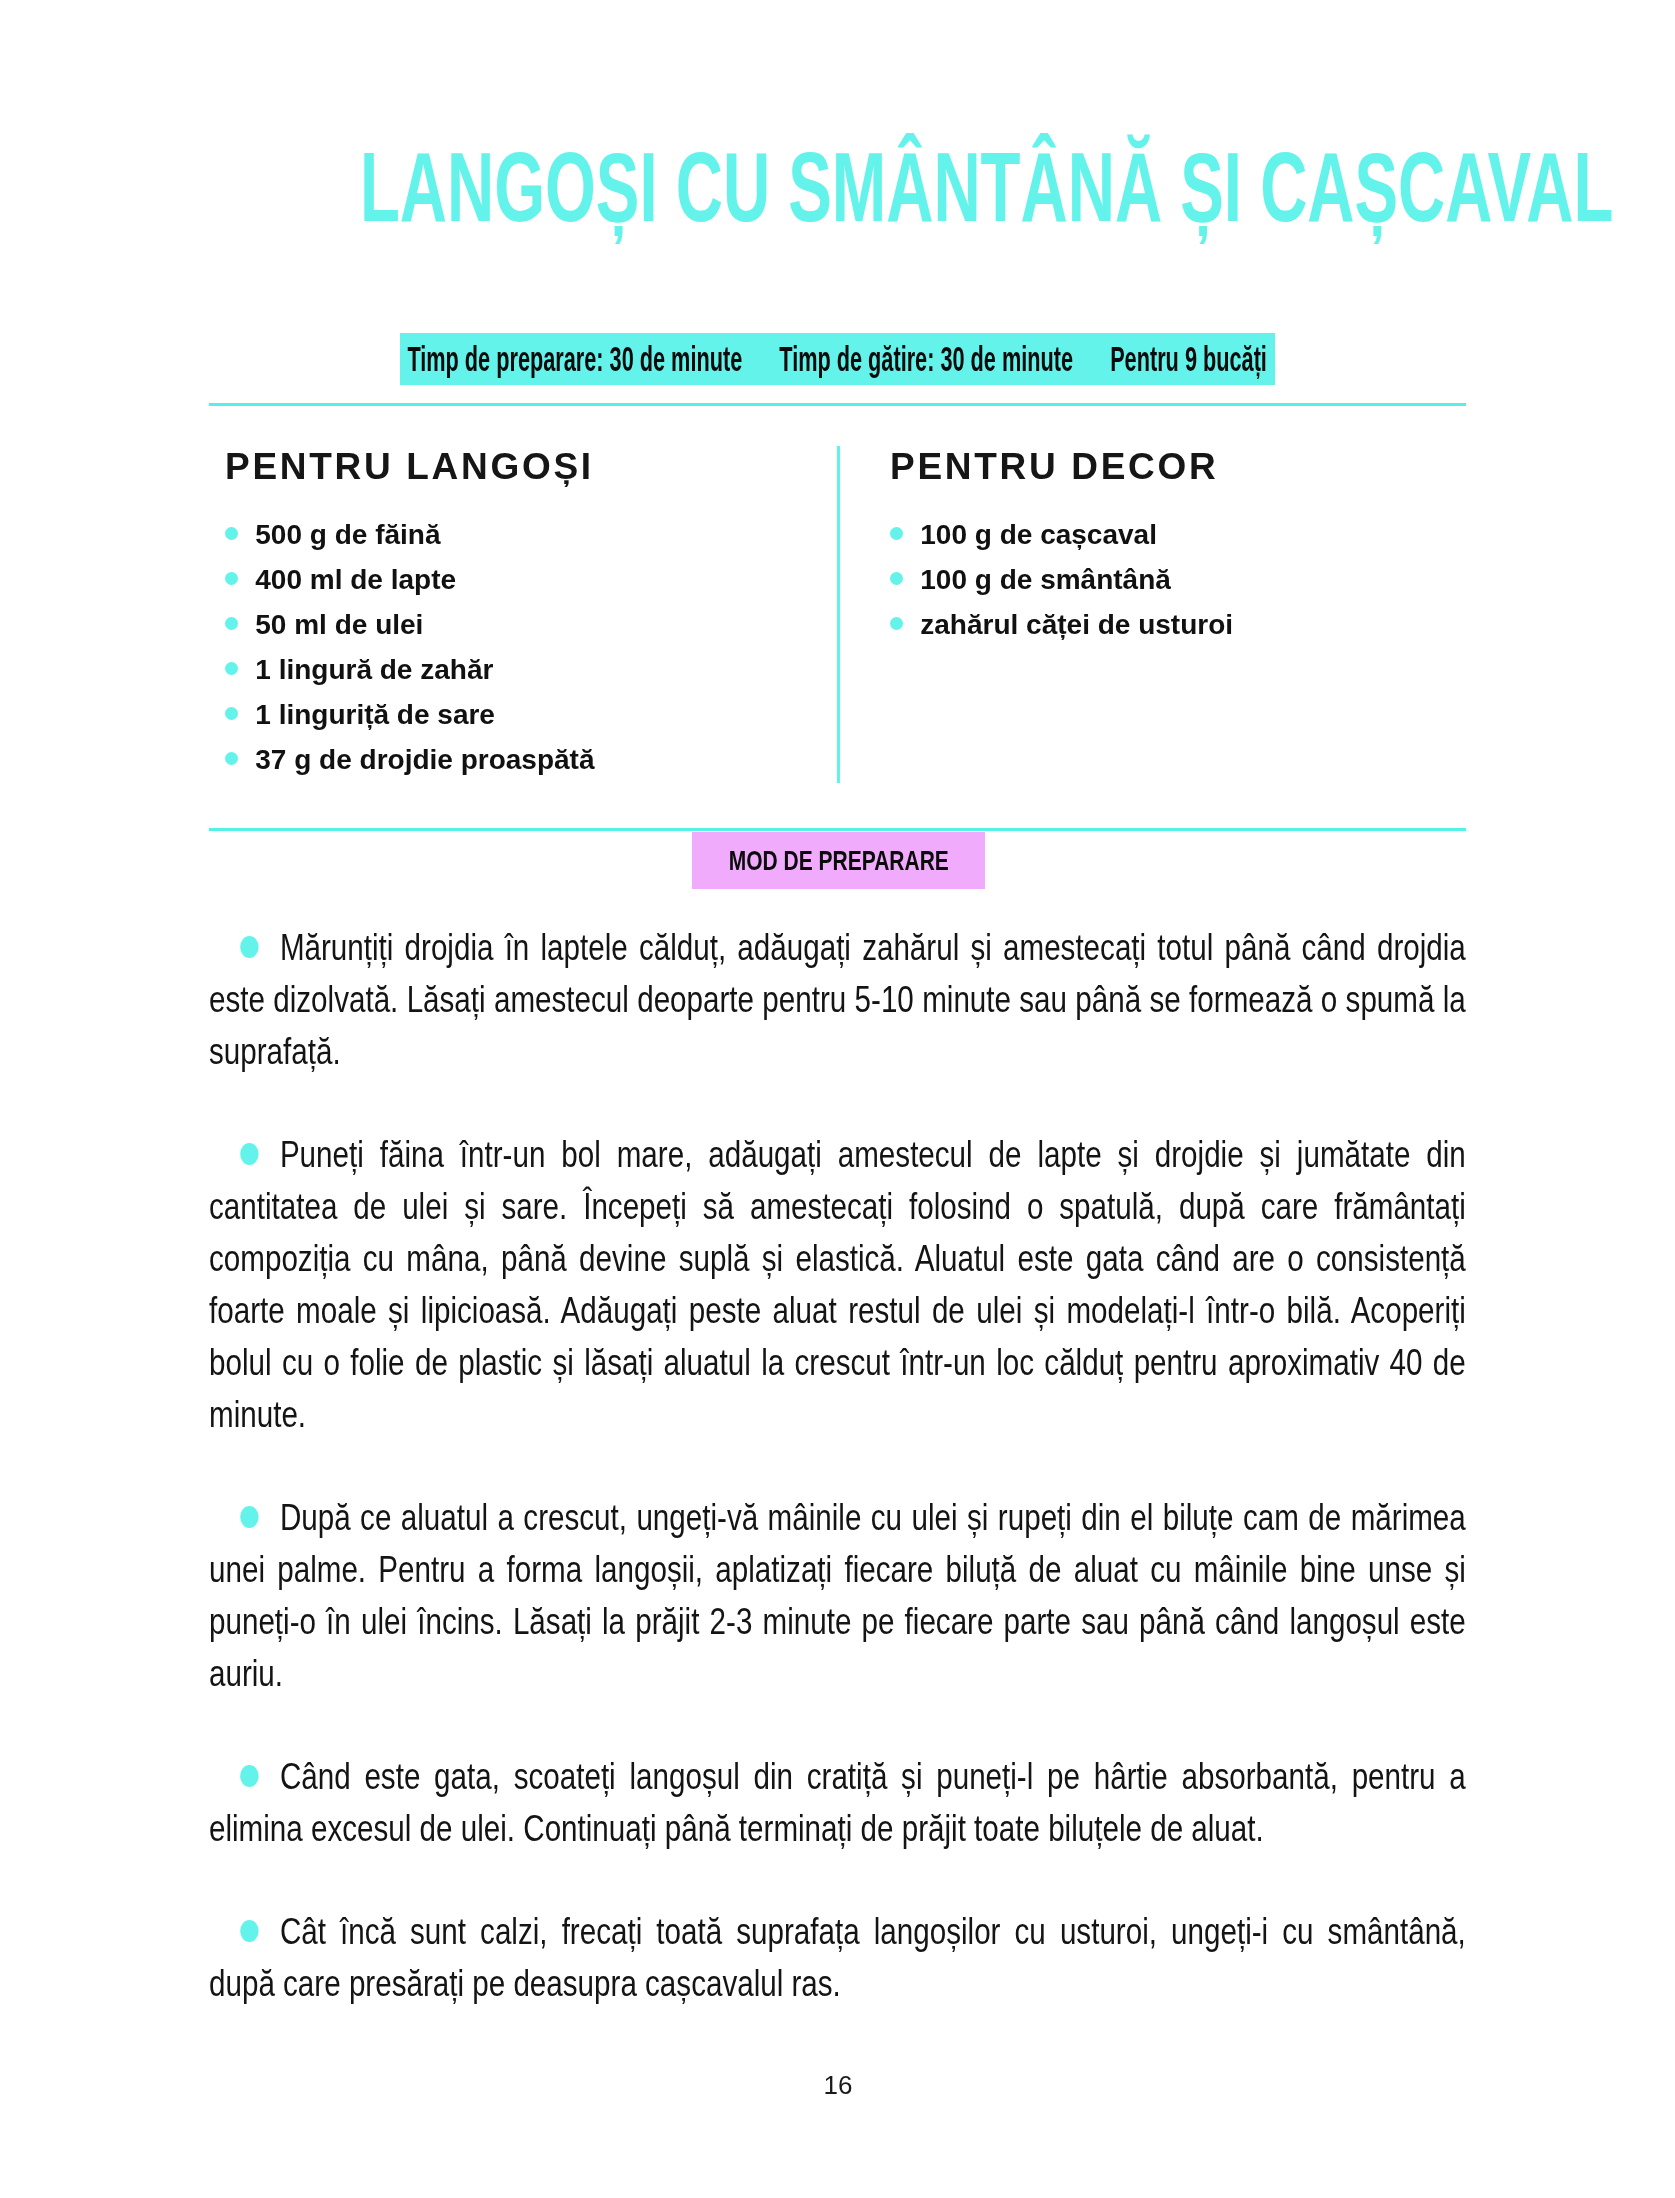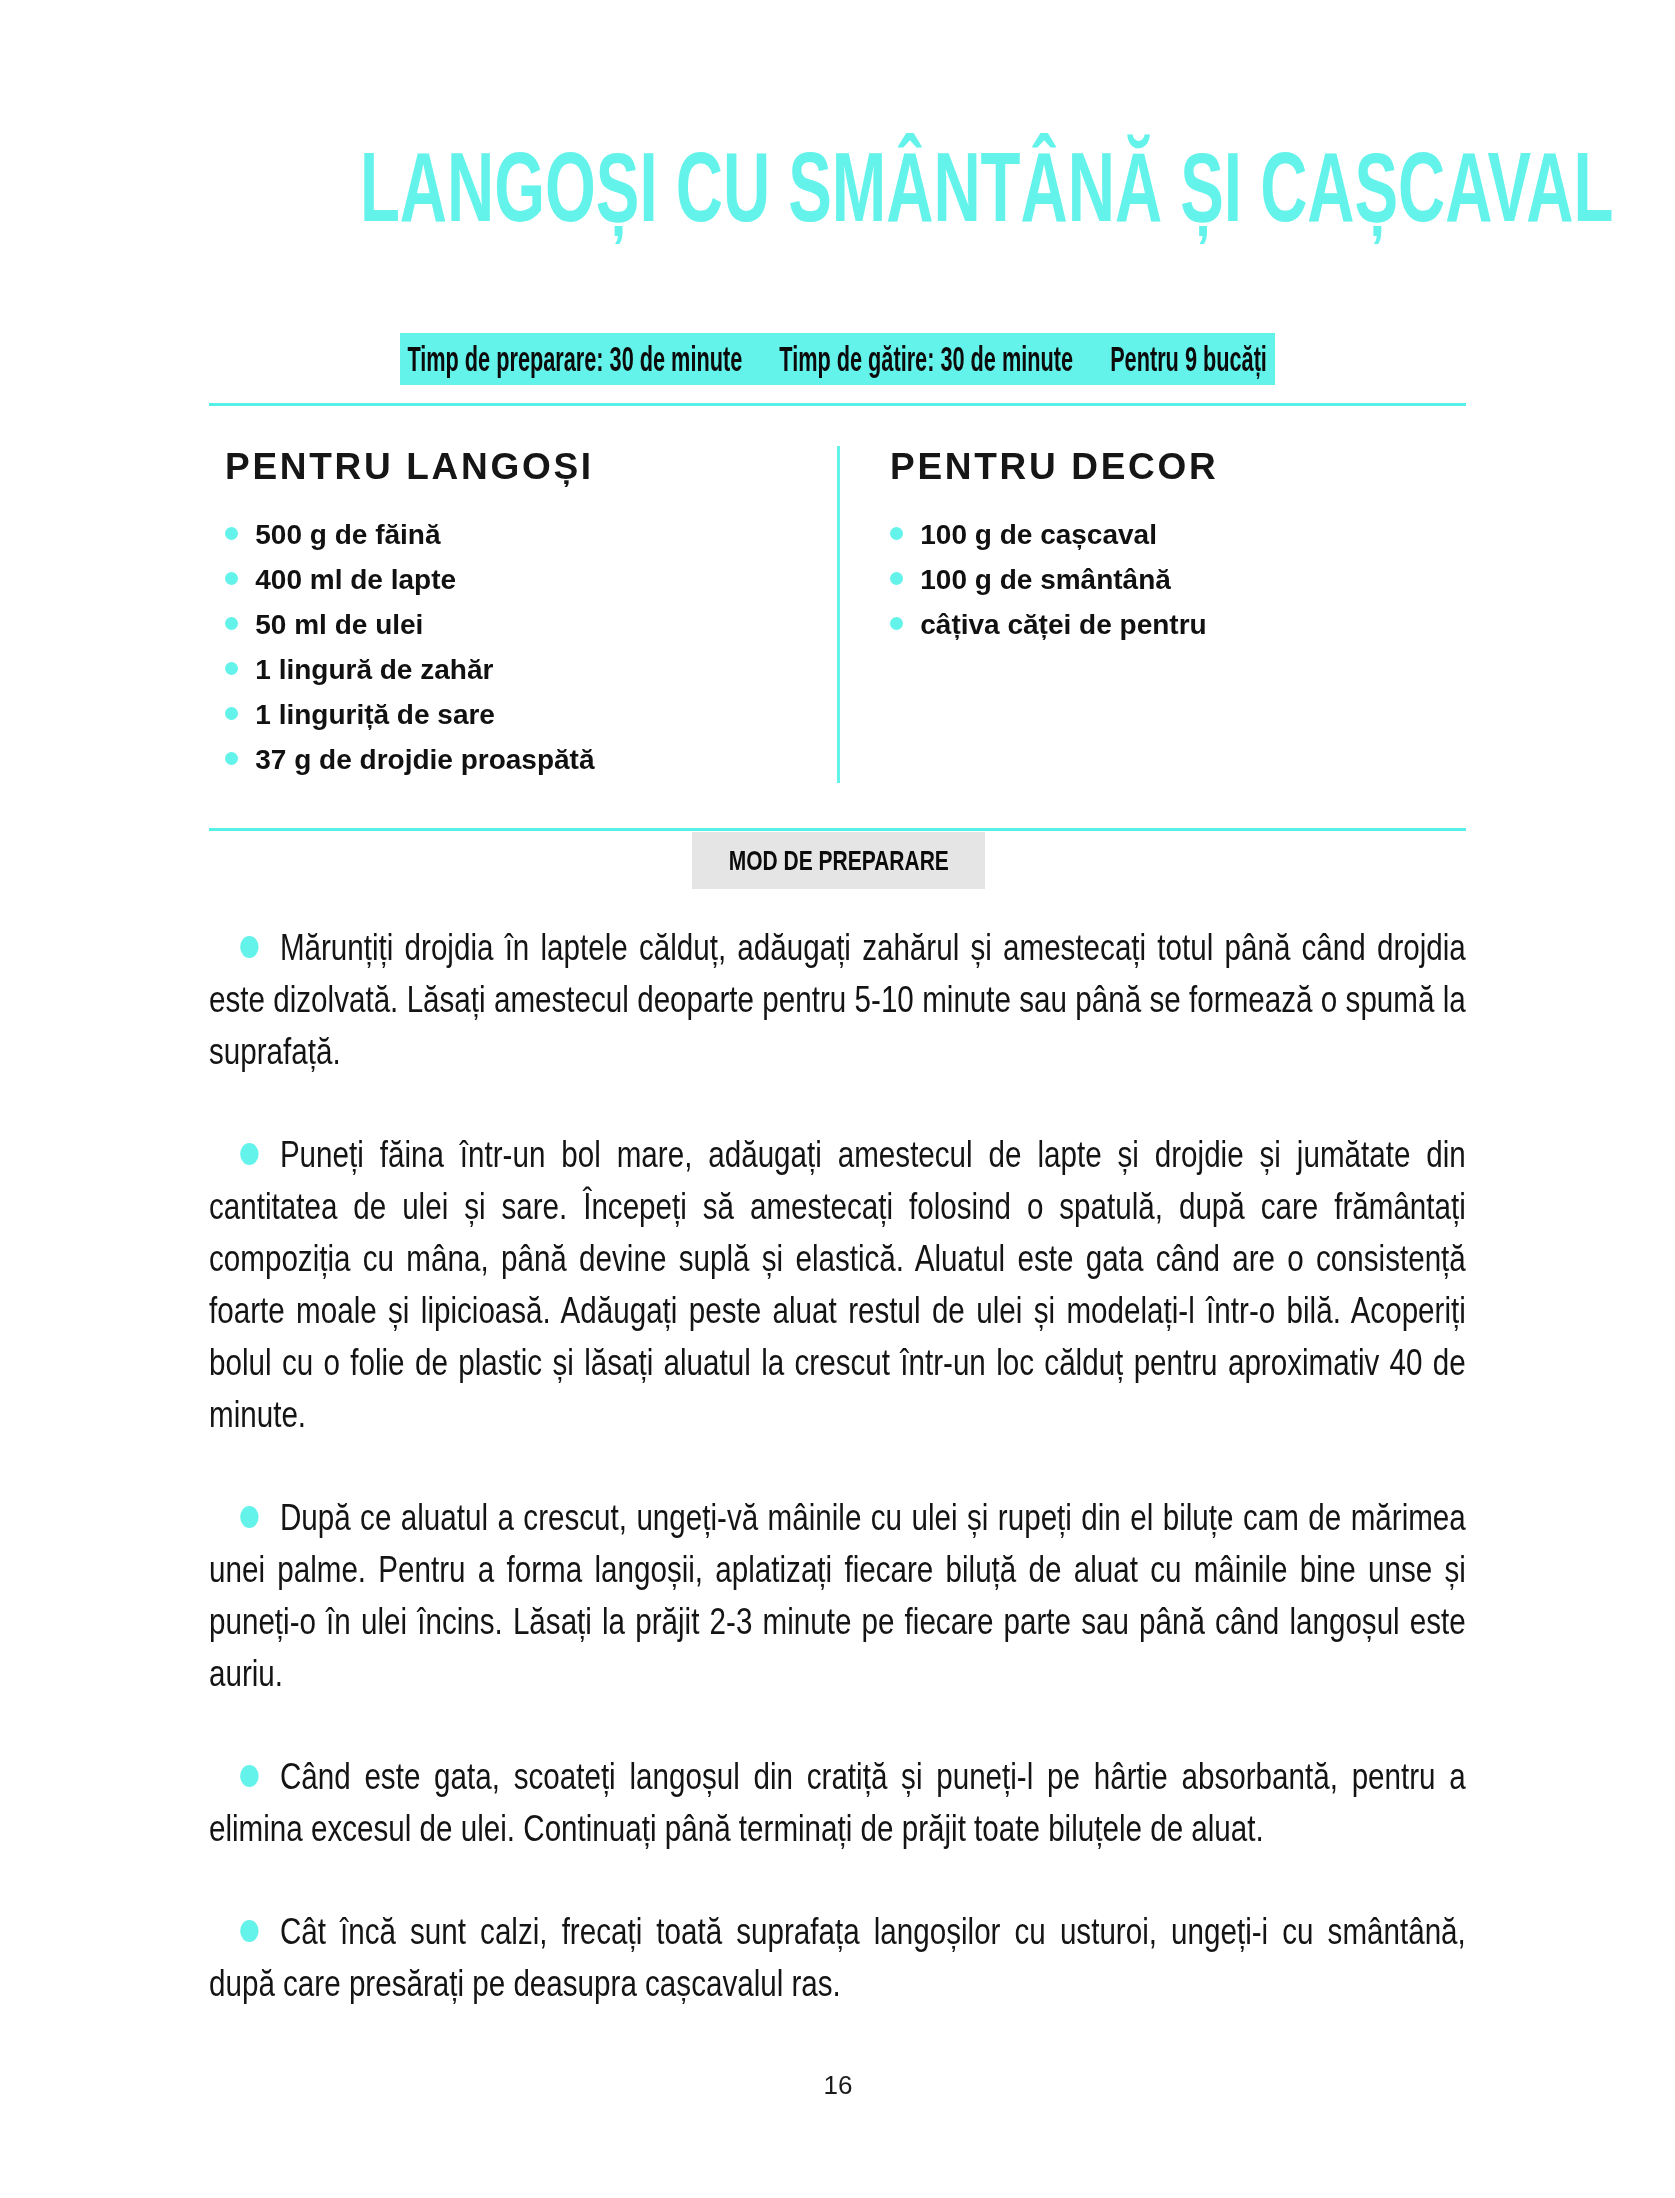--- a/index.html
+++ b/index.html
@@ -31,21 +31,21 @@
   .ing-col{position:absolute;top:0;}
   .ing-col-left{left:16px;width:585px;}
   .ing-col-right{left:681px;width:567px;}
   .ing-heading{font-size:37px;line-height:37px;font-weight:700;letter-spacing:2.7px;color:#161616;margin:0 0 26.6px 0;}
   .ing-row{line-height:45px;font-size:28px;font-weight:700;color:#111;white-space:nowrap;}
   .dot-sm{display:inline-block;width:13.3px;height:13.3px;border-radius:50%;background:#63f3eb;
     margin-right:17px;position:relative;top:-3.5px;}
   .ing-divider{position:absolute;left:628px;top:-1.8px;width:2.7px;height:337px;background:#63f3eb;}
 
   
-  .method-heading{position:absolute;top:832px;left:692px;width:293px;height:57px;background:#e5e5e5;
+  .method-heading{position:absolute;top:832px;left:692px;width:293px;height:57px;background:#f0abfc;
     display:flex;align-items:center;justify-content:center;font-size:28px;font-weight:700;color:#0b0b0b;}
   .method-heading .cond{transform:scaleX(0.75);}
 
   .steps{position:absolute;top:922px;left:209px;width:1571px;transform:scaleX(0.8);
     transform-origin:left top;font-size:37px;line-height:52px;color:#141414;}
   .step{margin:0 0 51px 0;text-align:justify;hyphens:auto;-webkit-hyphens:auto;}
   .dot-lg{display:inline-block;width:23px;height:22px;border-radius:50%;background:#63f3eb;
     margin-left:39px;margin-right:26.6px;position:relative;top:-1.8px;}
 
   
@@ -79,21 +79,21 @@
       <div class="ing-row"><span class="dot-sm"></span><span>1 linguriță de sare</span></div>
       <div class="ing-row"><span class="dot-sm"></span><span>37 g de drojdie proaspătă</span></div>
     </div>
 
     <div class="ing-divider"></div>
 
     <div class="ing-col ing-col-right">
       <h2 class="ing-heading">PENTRU DECOR</h2>
       <div class="ing-row"><span class="dot-sm"></span><span>100 g de cașcaval</span></div>
       <div class="ing-row"><span class="dot-sm"></span><span>100 g de smântână</span></div>
-      <div class="ing-row"><span class="dot-sm"></span><span>câțiva căței de pentru</span></div>
+      <div class="ing-row"><span class="dot-sm"></span><span>zahărul căței de usturoi</span></div>
     </div>
   </div>
 
   <div class="rule rule-2"></div>
 
   <div class="method-heading">
     <span class="cond">MOD DE PREPARARE</span>
   </div>
 
   <div class="steps">

